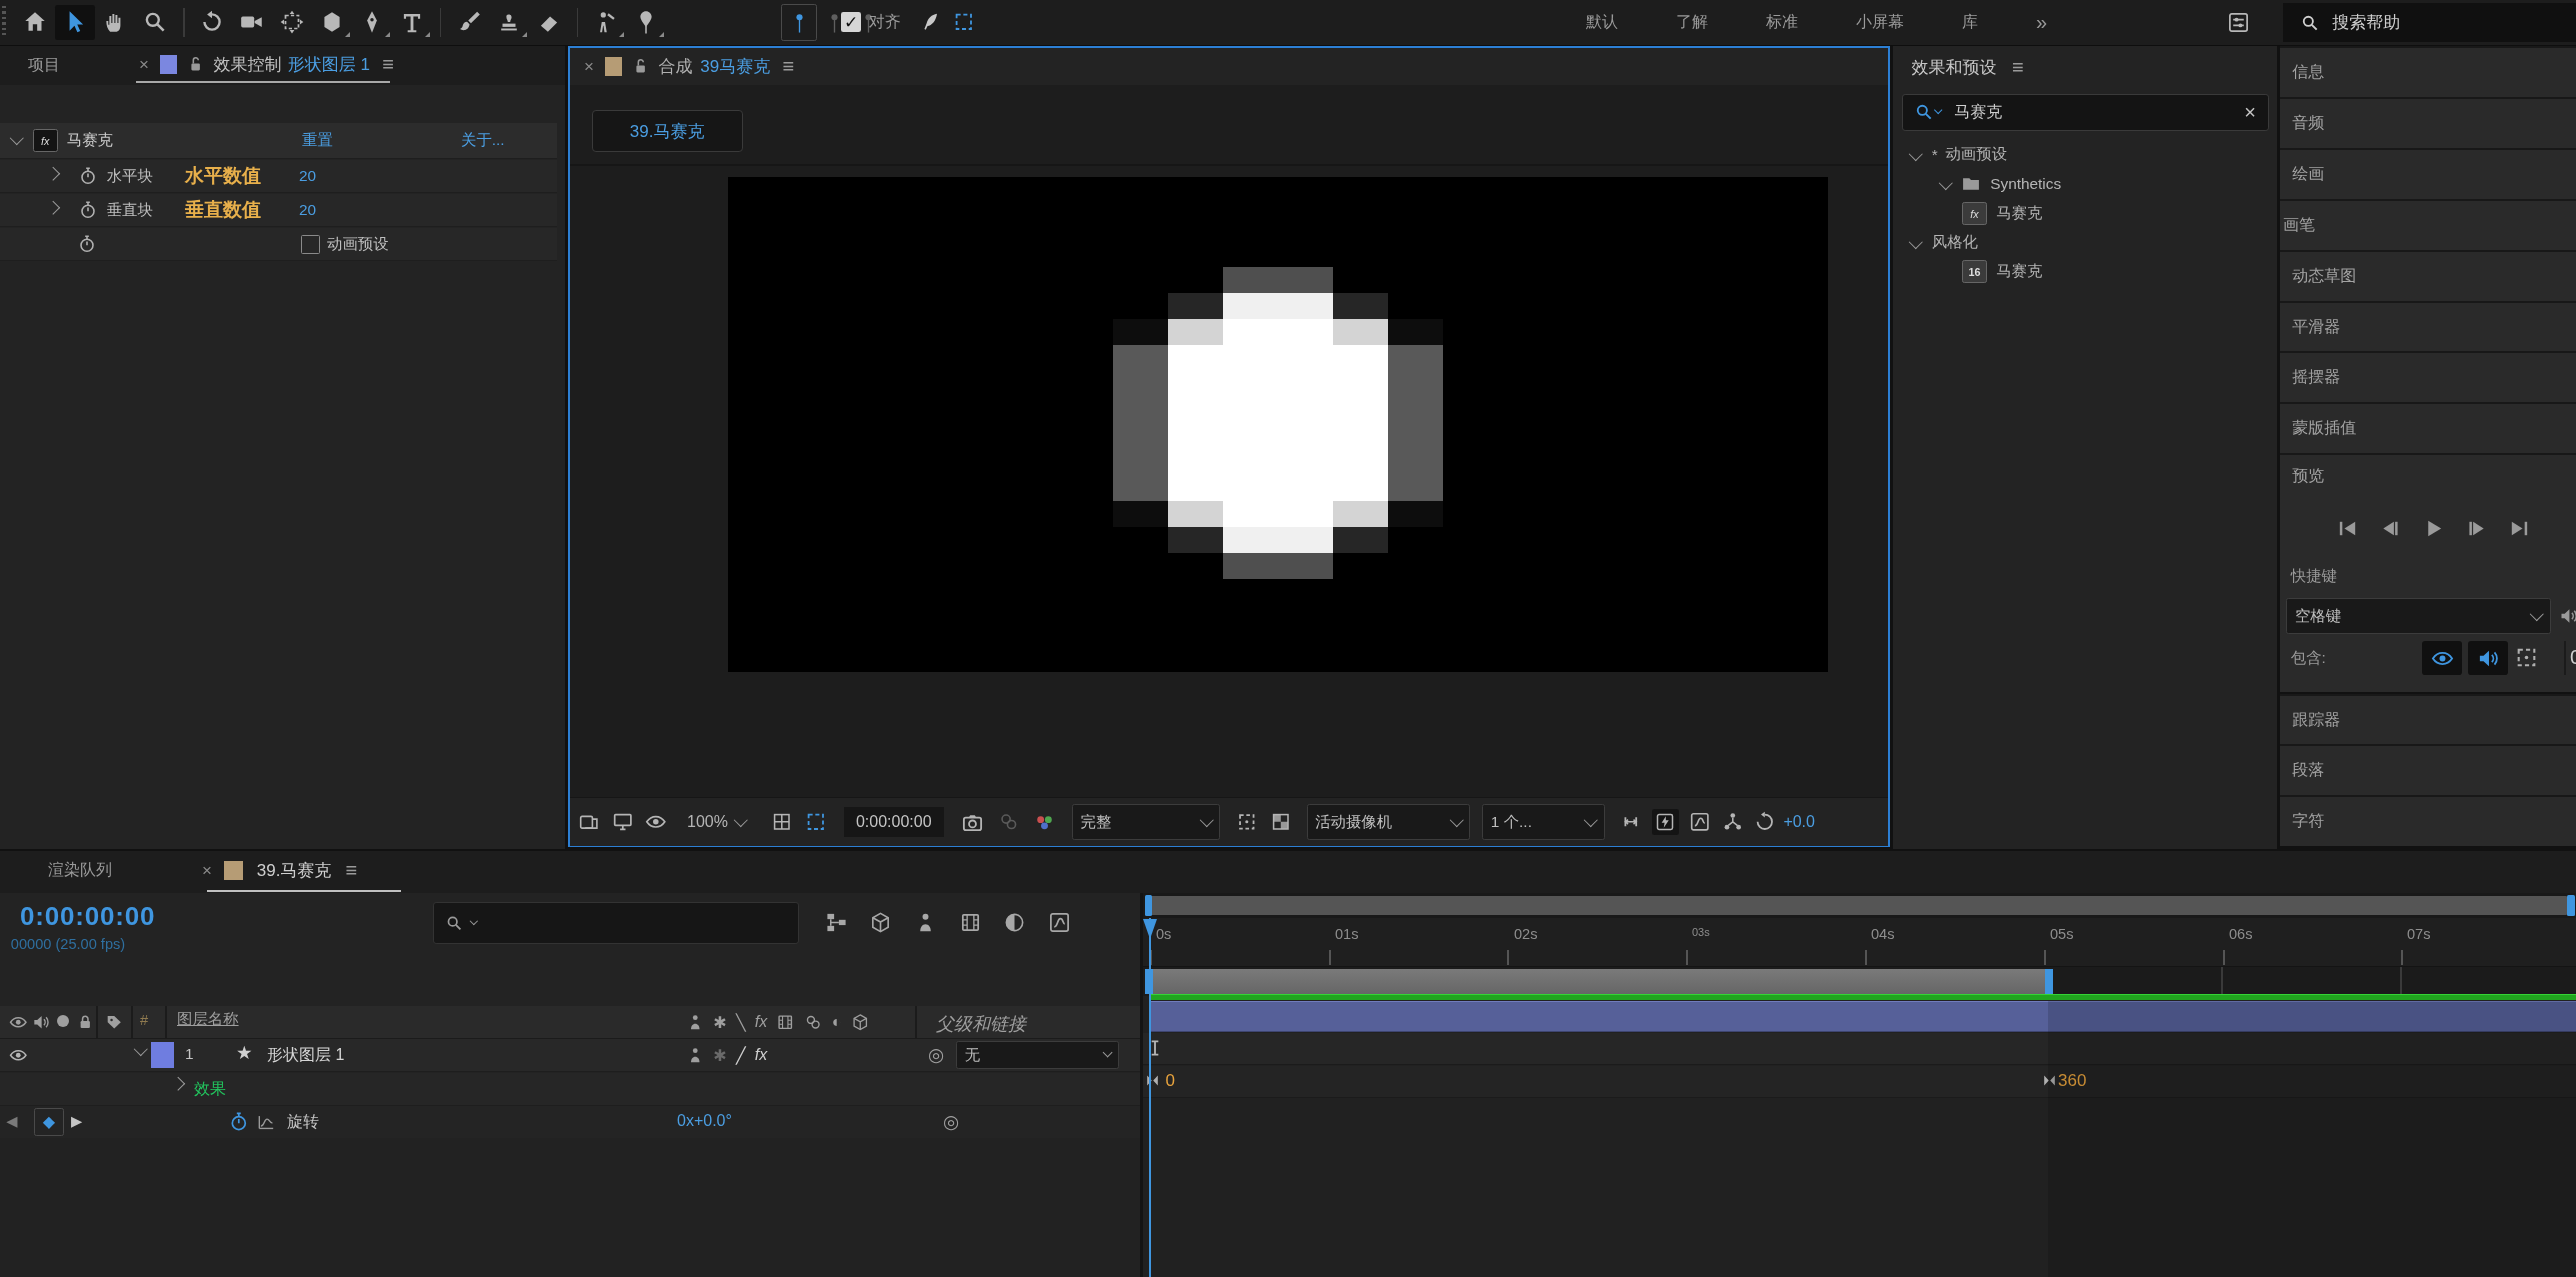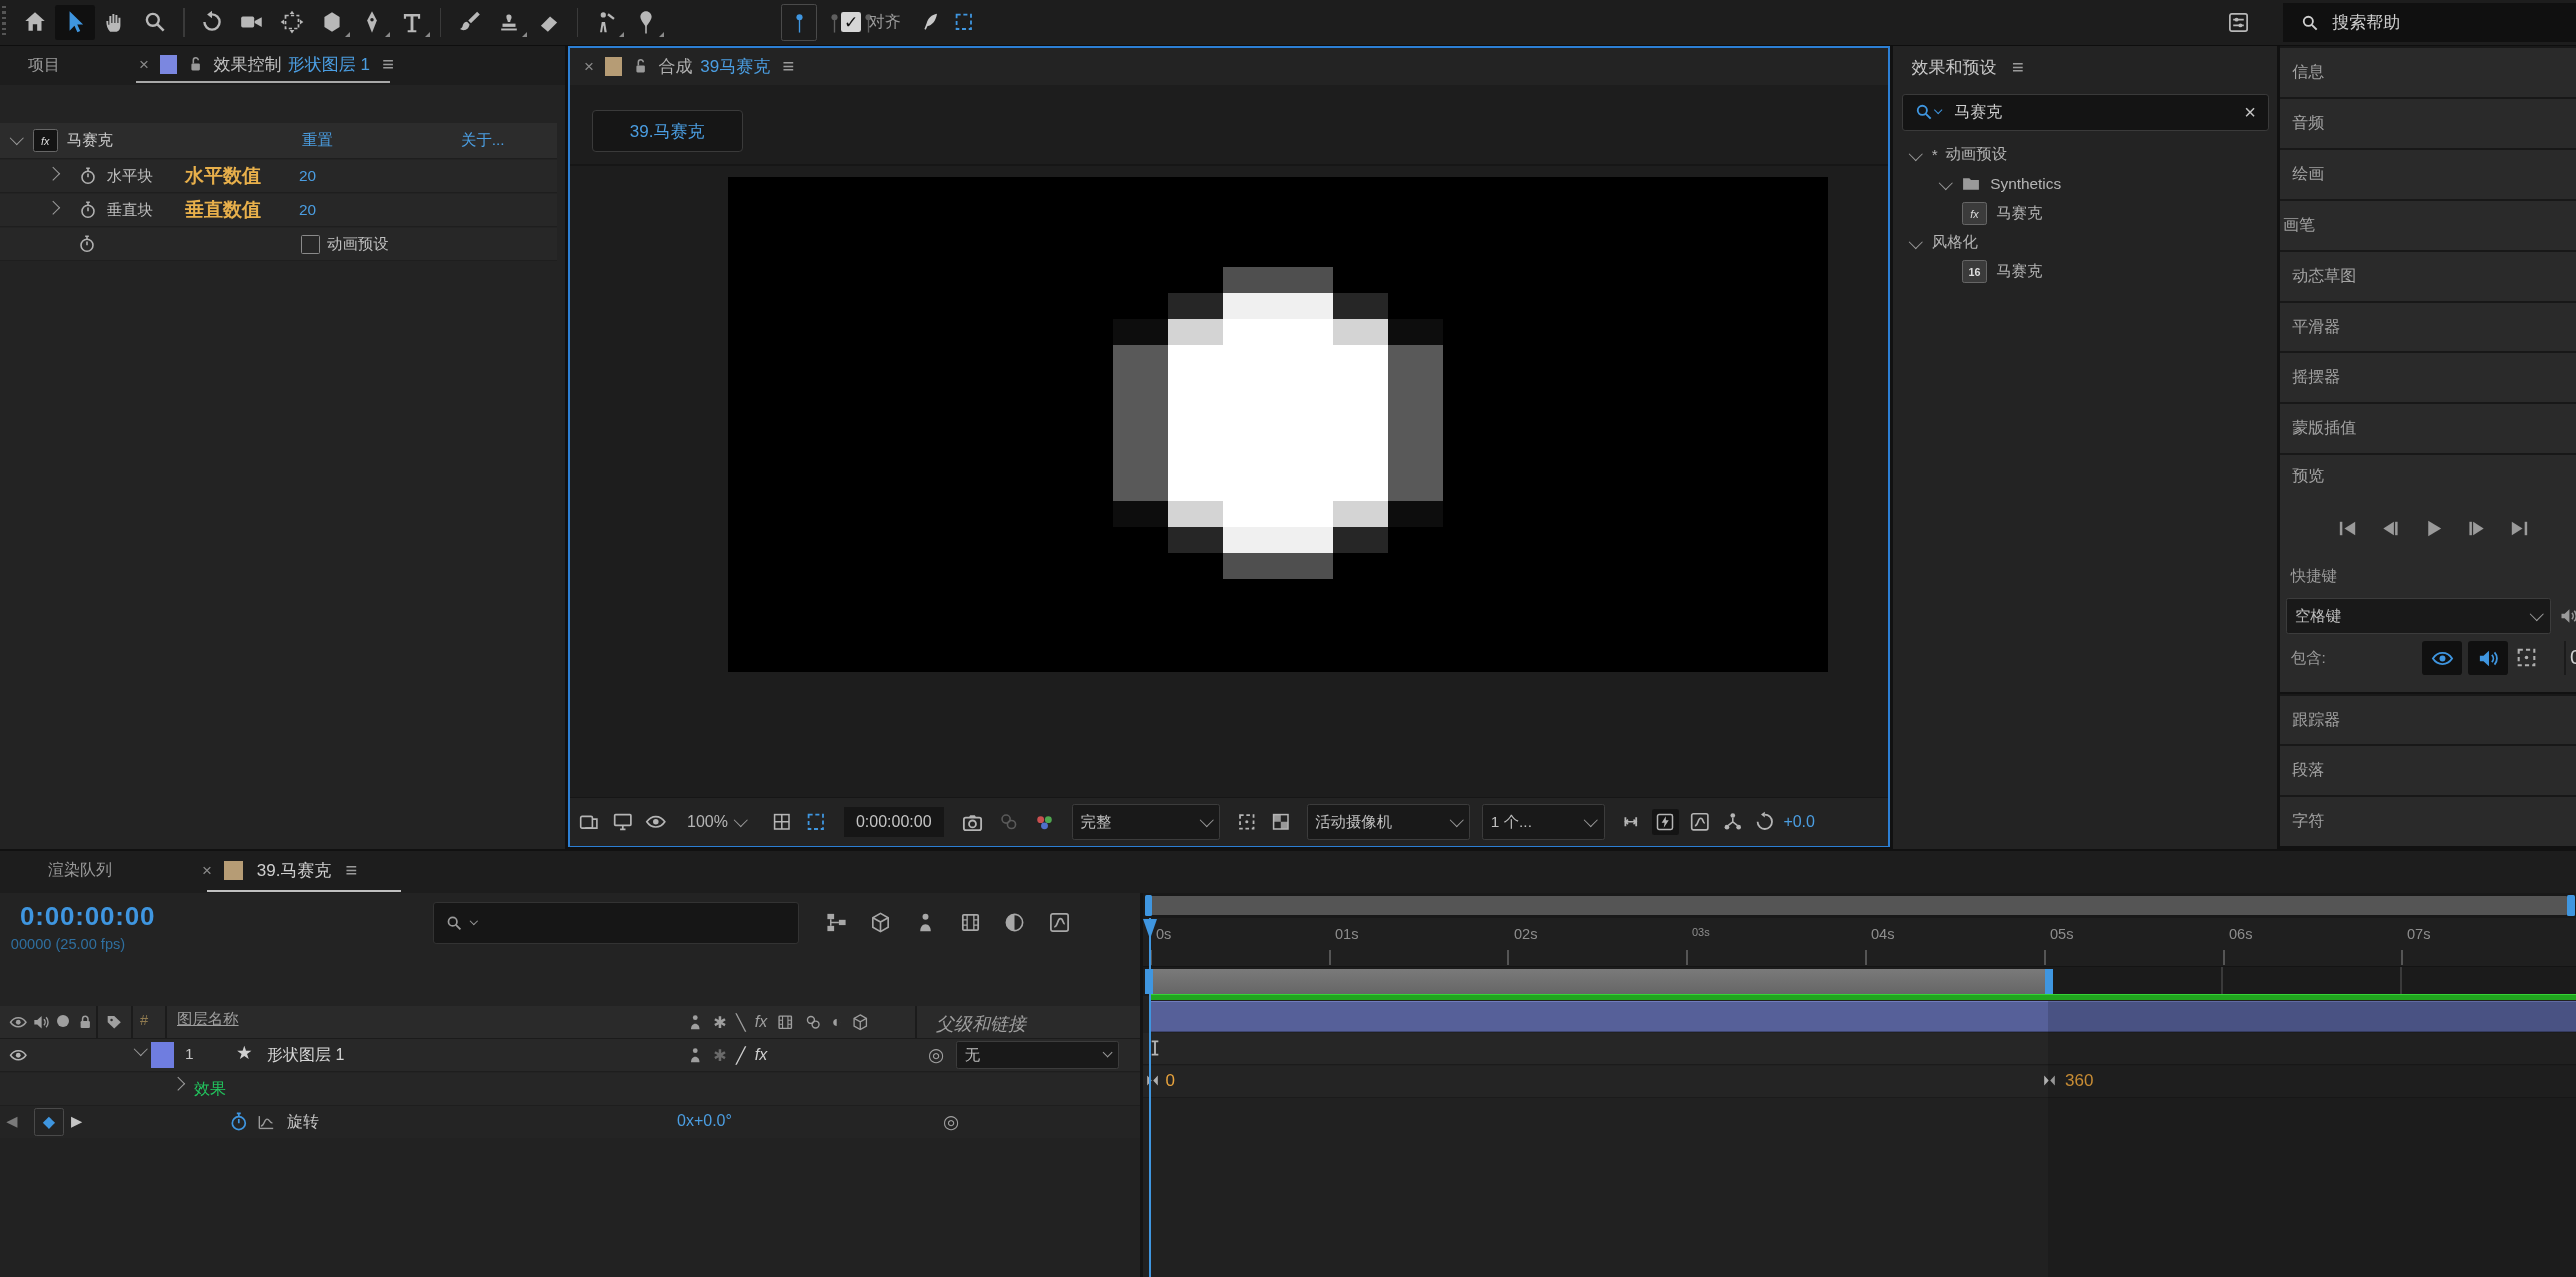--- a/index.html
+++ b/index.html
@@ -162,20 +162,28 @@
         <svg width="21.6" height="21.6" viewBox="0 0 24 24" fill="currentColor">
           <path d="M20 3c-6 1-10 5-11.5 10.5L6 20l1.5.8 2-4C14 16 19 11 20 3z"></path>
         </svg>
       </div>
       <div class="tool" style="width: 34px; color: rgb(63, 150, 224);">
         <svg width="21.6" height="21.6" viewBox="0 0 24 24" fill="currentColor">
           <rect x="4" y="4" width="16" height="16" fill="none" stroke="currentColor" stroke-width="2" stroke-dasharray="4.5 3"></rect>
         </svg>
       </div>
     </div>
+  <div id="workspaces" class="row abs" style="left:1557px;top:4.6px;height:35px;">
+      <span class="ws-label">默认</span>
+      <span class="ws-label">了解</span>
+      <span class="ws-label">标准</span>
+      <span class="ws-label">小屏幕</span>
+      <span class="ws-label">库</span>
+      <span class="ws-label" style="font-size: 20px;">»</span>
+    </div>
   <div class="row abs" style="left:2227px;top:4.6px;height:35px;">
     <span class="icon" style="color:#b8b8b8;">
         <svg width="23" height="23" viewBox="0 0 24 24" fill="currentColor">
           <rect x="3" y="3" width="18" height="18" rx="2" fill="none" stroke="currentColor" stroke-width="1.8"></rect>
           <path d="M6.5 9h11M6.5 15h11" stroke="currentColor" stroke-width="1.8" fill="none"></path>
           <circle cx="10" cy="9" r="2"></circle>
           <circle cx="14" cy="15" r="2"></circle>
         </svg>
       </span>
   </div>
@@ -872,21 +880,21 @@
             </svg>
           </span>
           <span class="kfl" style="margin-left: 4.6px;">0</span>
         </div>
         <div class="row abs" style="left: 898px; top: 4.6px;">
           <span class="icon" style="color: rgb(176, 176, 176);">
             <svg width="17" height="17" viewBox="0 0 24 24" fill="currentColor">
               <path d="M4.5 5l6.5 7-6.5 7zM19.5 5L13 12l6.5 7z"></path>
             </svg>
           </span>
-          <span class="kfl" style="margin-left: 7px;">360</span>
+          <span class="kfl" style="margin-left: 0;">360</span>
         </div>
       </div>
 
     <div class="abs" style="left:905px;top:108px;width:528px;height:277px;background:rgba(0,0,0,0.14);"></div>
 
     <div class="abs" style="left:6.2px;top:25px;width:2.3px;height:361px;background:#3f96e0;z-index:5;"></div>
     <div class="abs" style="left:0px;top:26px;width:0;height:0;border-left:7.7px solid transparent;border-right:7.7px solid transparent;border-top:20px solid #3f96e0;z-index:5;"></div>
   </div>
 </div>
 

